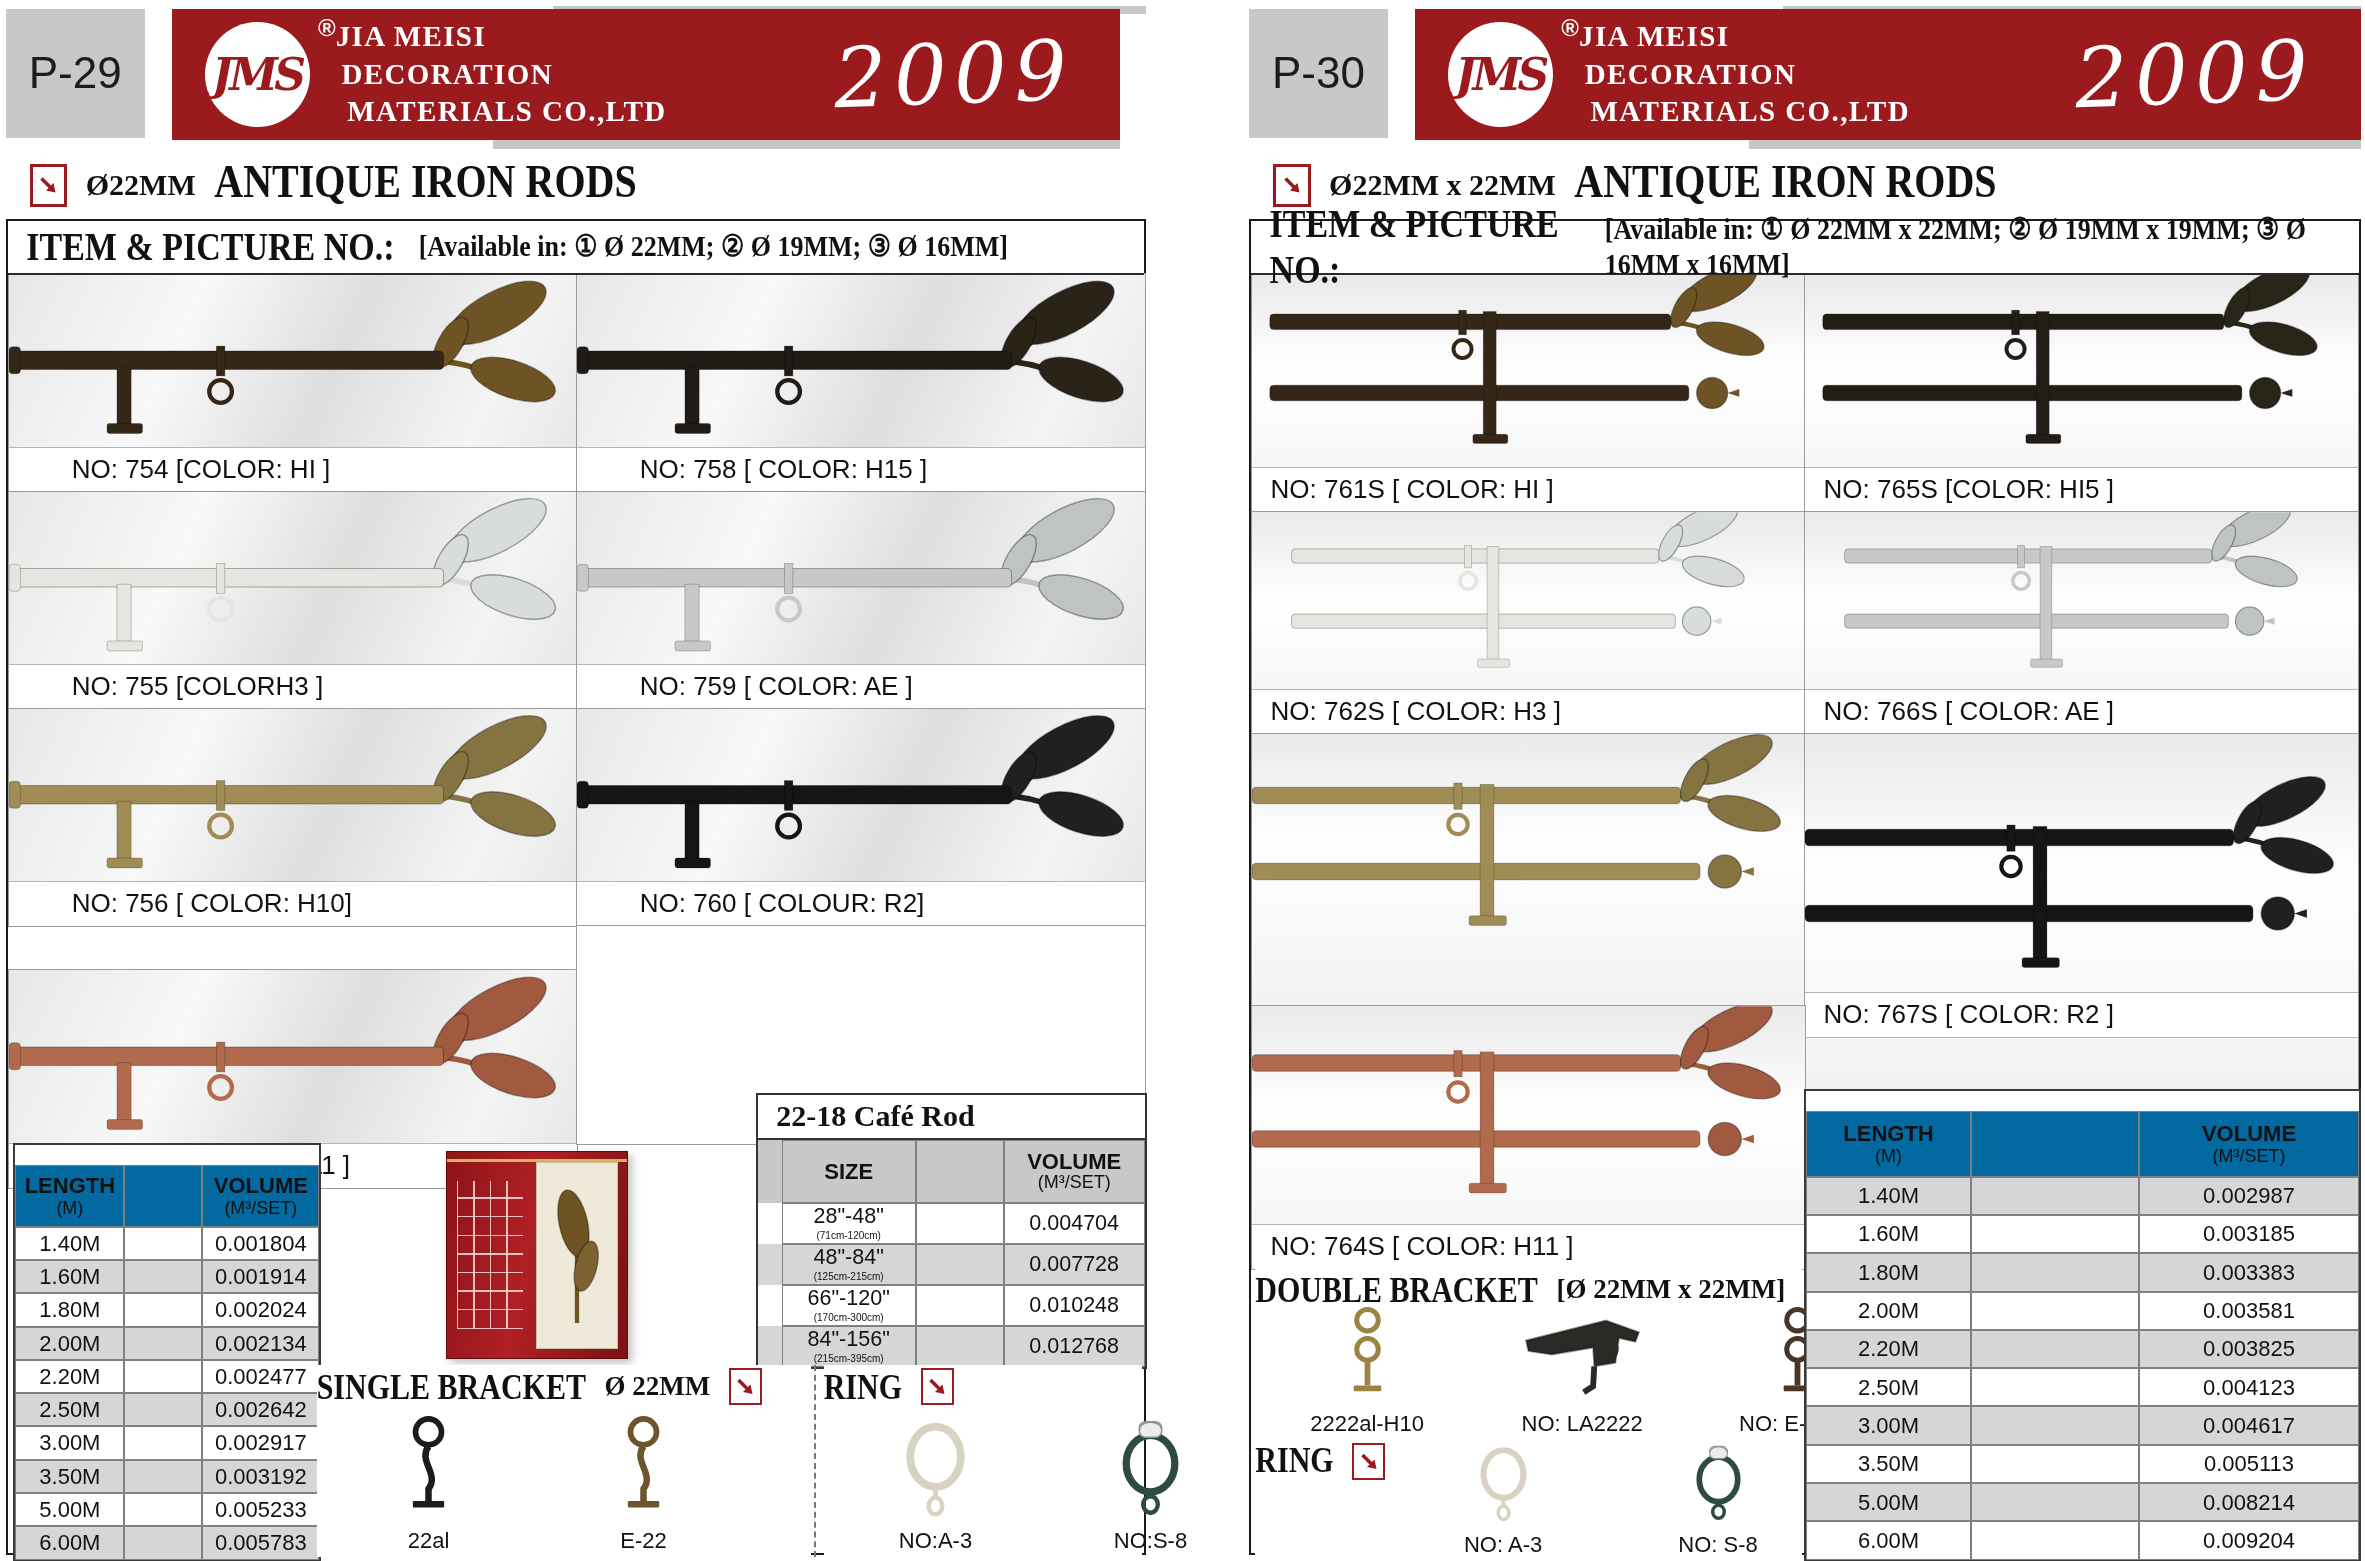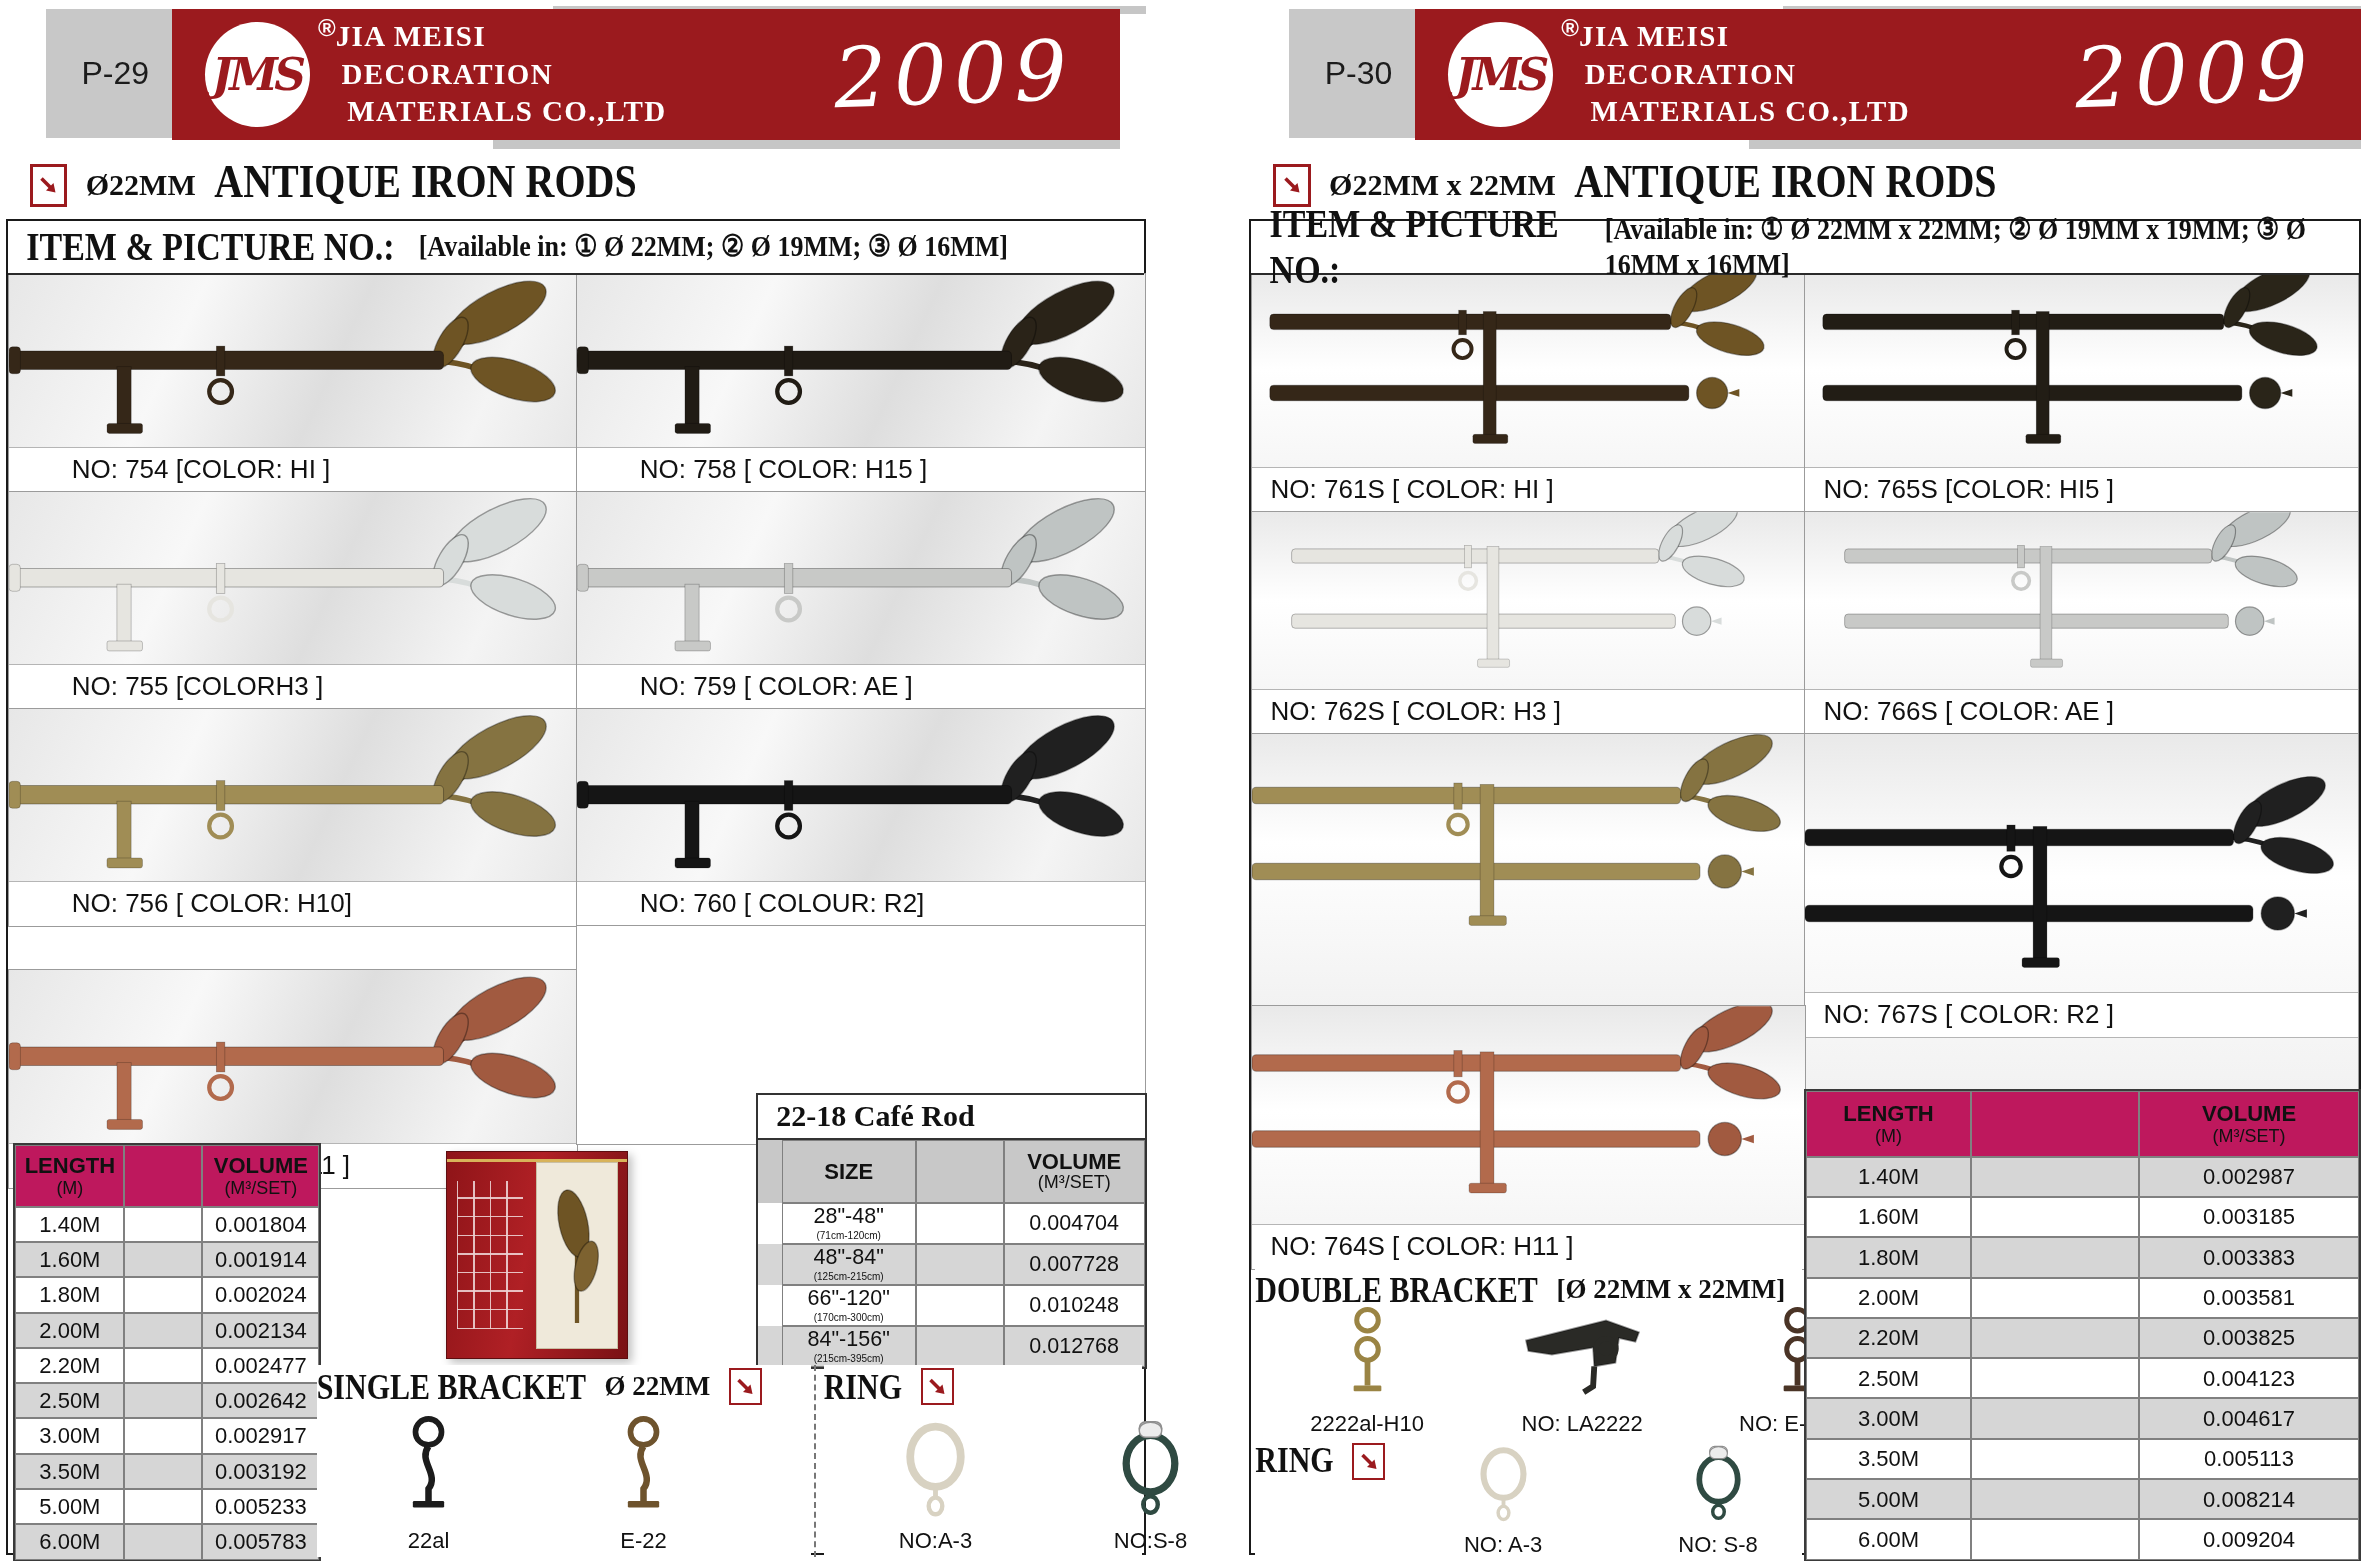--- a/index.html
+++ b/index.html
@@ -9,21 +9,21 @@
   .page{position:absolute;top:5.7px;height:1551px;background:#fff;}
   .page.left{left:5.7px;width:1140px;}
   .page.right{left:1249px;width:1112px;}
 
   
   .striptop{position:absolute;top:0;height:8.6px;right:0;width:52%;background:#c6c6c6;}
   .stripbot{position:absolute;top:134px;height:9.3px;width:55%;background:#c6c6c6;}
   .page.left .stripbot{right:26px;}
   .page.right .stripbot{right:0;}
   .pageno{position:absolute;left:0;top:2.9px;width:139px;height:129px;background:#c8c8c8;
-          display:flex;align-items:center;justify-content:center;font-size:32px;color:#1c1c1c;margin-left:40px;}
+          display:flex;align-items:center;justify-content:center;font-size:44px;color:#1c1c1c;}
   .banner{position:absolute;left:166px;top:2.9px;height:131px;background:var(--accent);
           display:flex;align-items:center;color:#fff;}
   .page.left .banner{right:26px;}
   .page.right .banner{right:0;}
   .logo{position:relative;width:105px;height:105px;border-radius:50%;background:#fff;
         margin-left:33px;flex:0 0 auto;display:flex;align-items:center;justify-content:center;}
   .logo .mono{font-family:"DejaVu Serif",serif;font-style:italic;font-weight:bold;
               font-size:44px;color:var(--accent);letter-spacing:-3.6px;}
   .reg{position:absolute;top:-7.2px;right:-26px;color:#fff;font-size:24px;font-weight:bold;}
   .company{margin-left:26px;font-family:"Liberation Serif",serif;font-weight:bold;}
@@ -57,21 +57,21 @@
              border-top:0.7px solid #b5b5b5;display:flex;align-items:center;
              padding-left:63px;font-size:26px;white-space:nowrap;}
   .page.right .cell .lbl{padding-left:18.6px;}
   .cell .lbl.lift{bottom:52px;border-bottom:0.7px solid #b5b5b5;}
   .tex{background:linear-gradient(115deg,#e7e7e7,#f8f8f8 30%,#dedede 55%,#f4f4f4 80%,#e5e5e5);}
   .tex2{background:linear-gradient(180deg,#e9e9e9,#ffffff 40%,#f2f2f2);}
 
   
   .vtable{position:absolute;border:2.1px solid #3a3a3a;display:flex;flex-direction:column;
           font-size:22px;background:#fff;z-index:4;}
-  .vtable .thead{display:flex;background:#be185d;}
+  .vtable .thead{display:flex;background:#0369a1;margin-top:20px;}
   .vtable .trow{display:flex;flex:1;}
   .vtable .trow.alt{background:#d6d6d6;}
   .vtable .tc{border:0.7px solid #808080;display:flex;flex-direction:column;
               align-items:center;justify-content:center;line-height:1.15;}
   .vtable .h1{font-weight:bold;font-size:22px;}
   .vtable .h2{font-size:18px;}
   .lt-left{left:5.7px;top:922px;width:304px;height:415px;}
   .lt-left .thead{flex:0 0 62px;}
   .lt-left .c1{width:107px;}.lt-left .c2{width:76px;}.lt-left .c3{flex:1;}
   .lt-right{left:553px;top:868px;width:553px;height:469px;}

